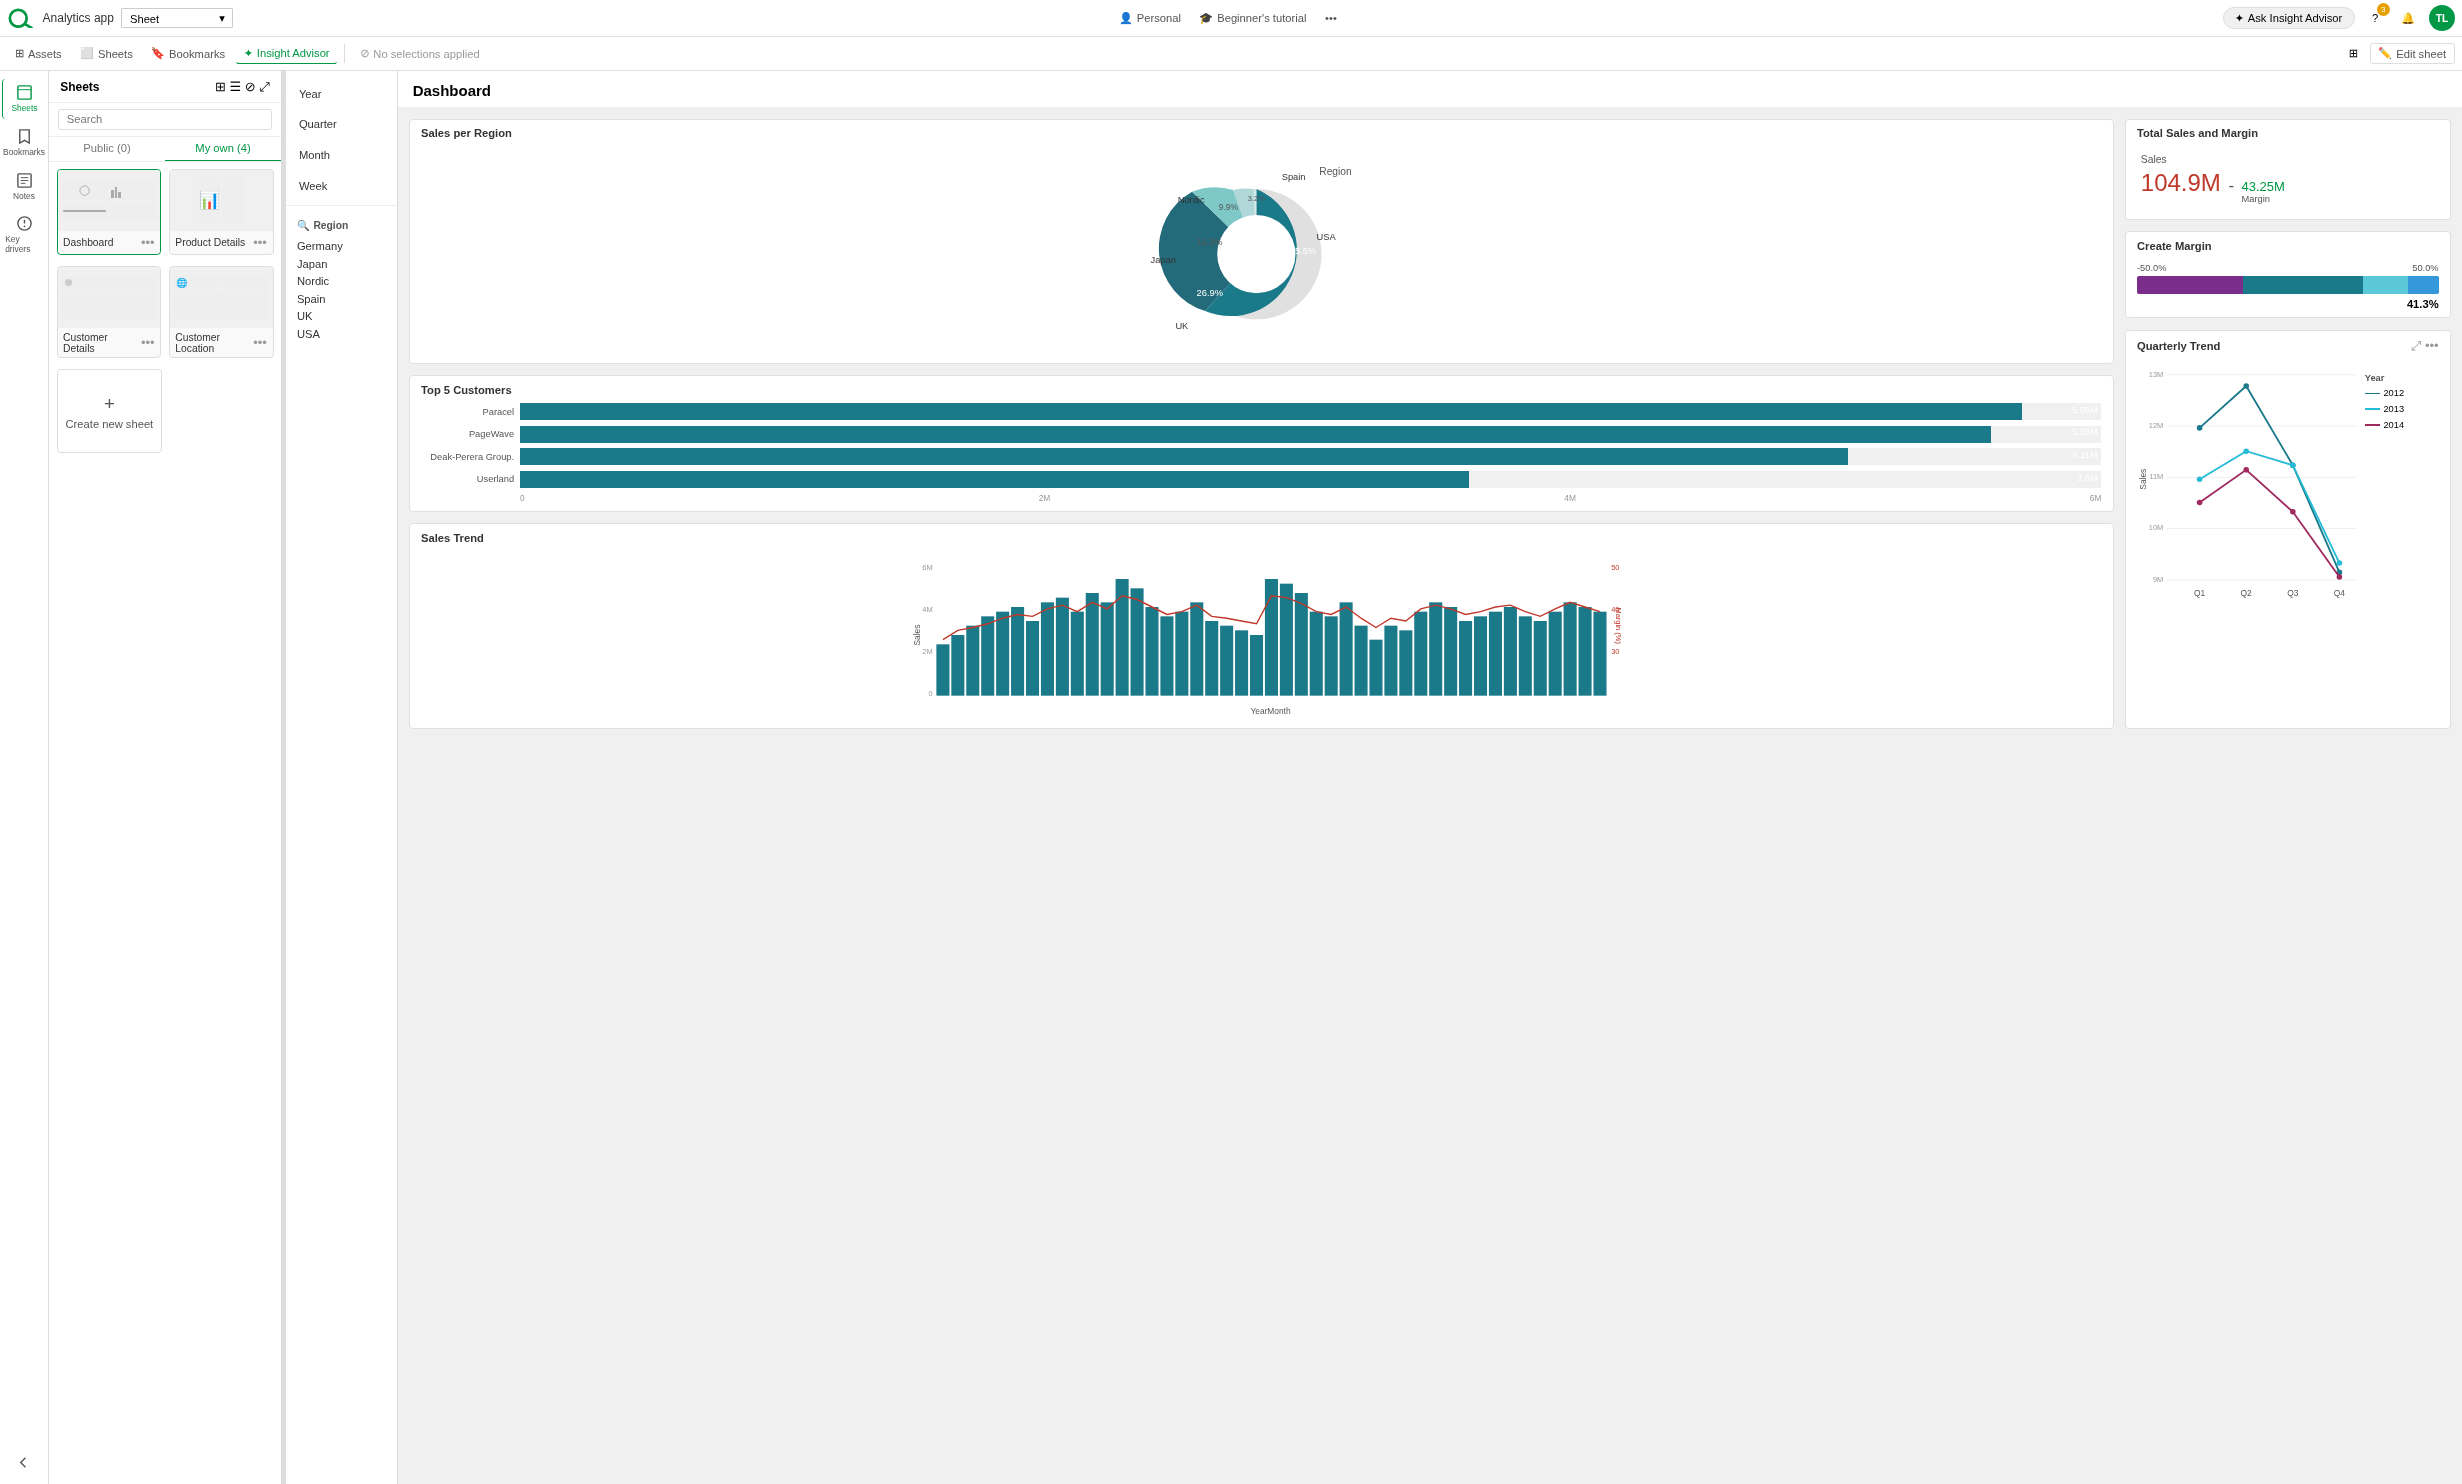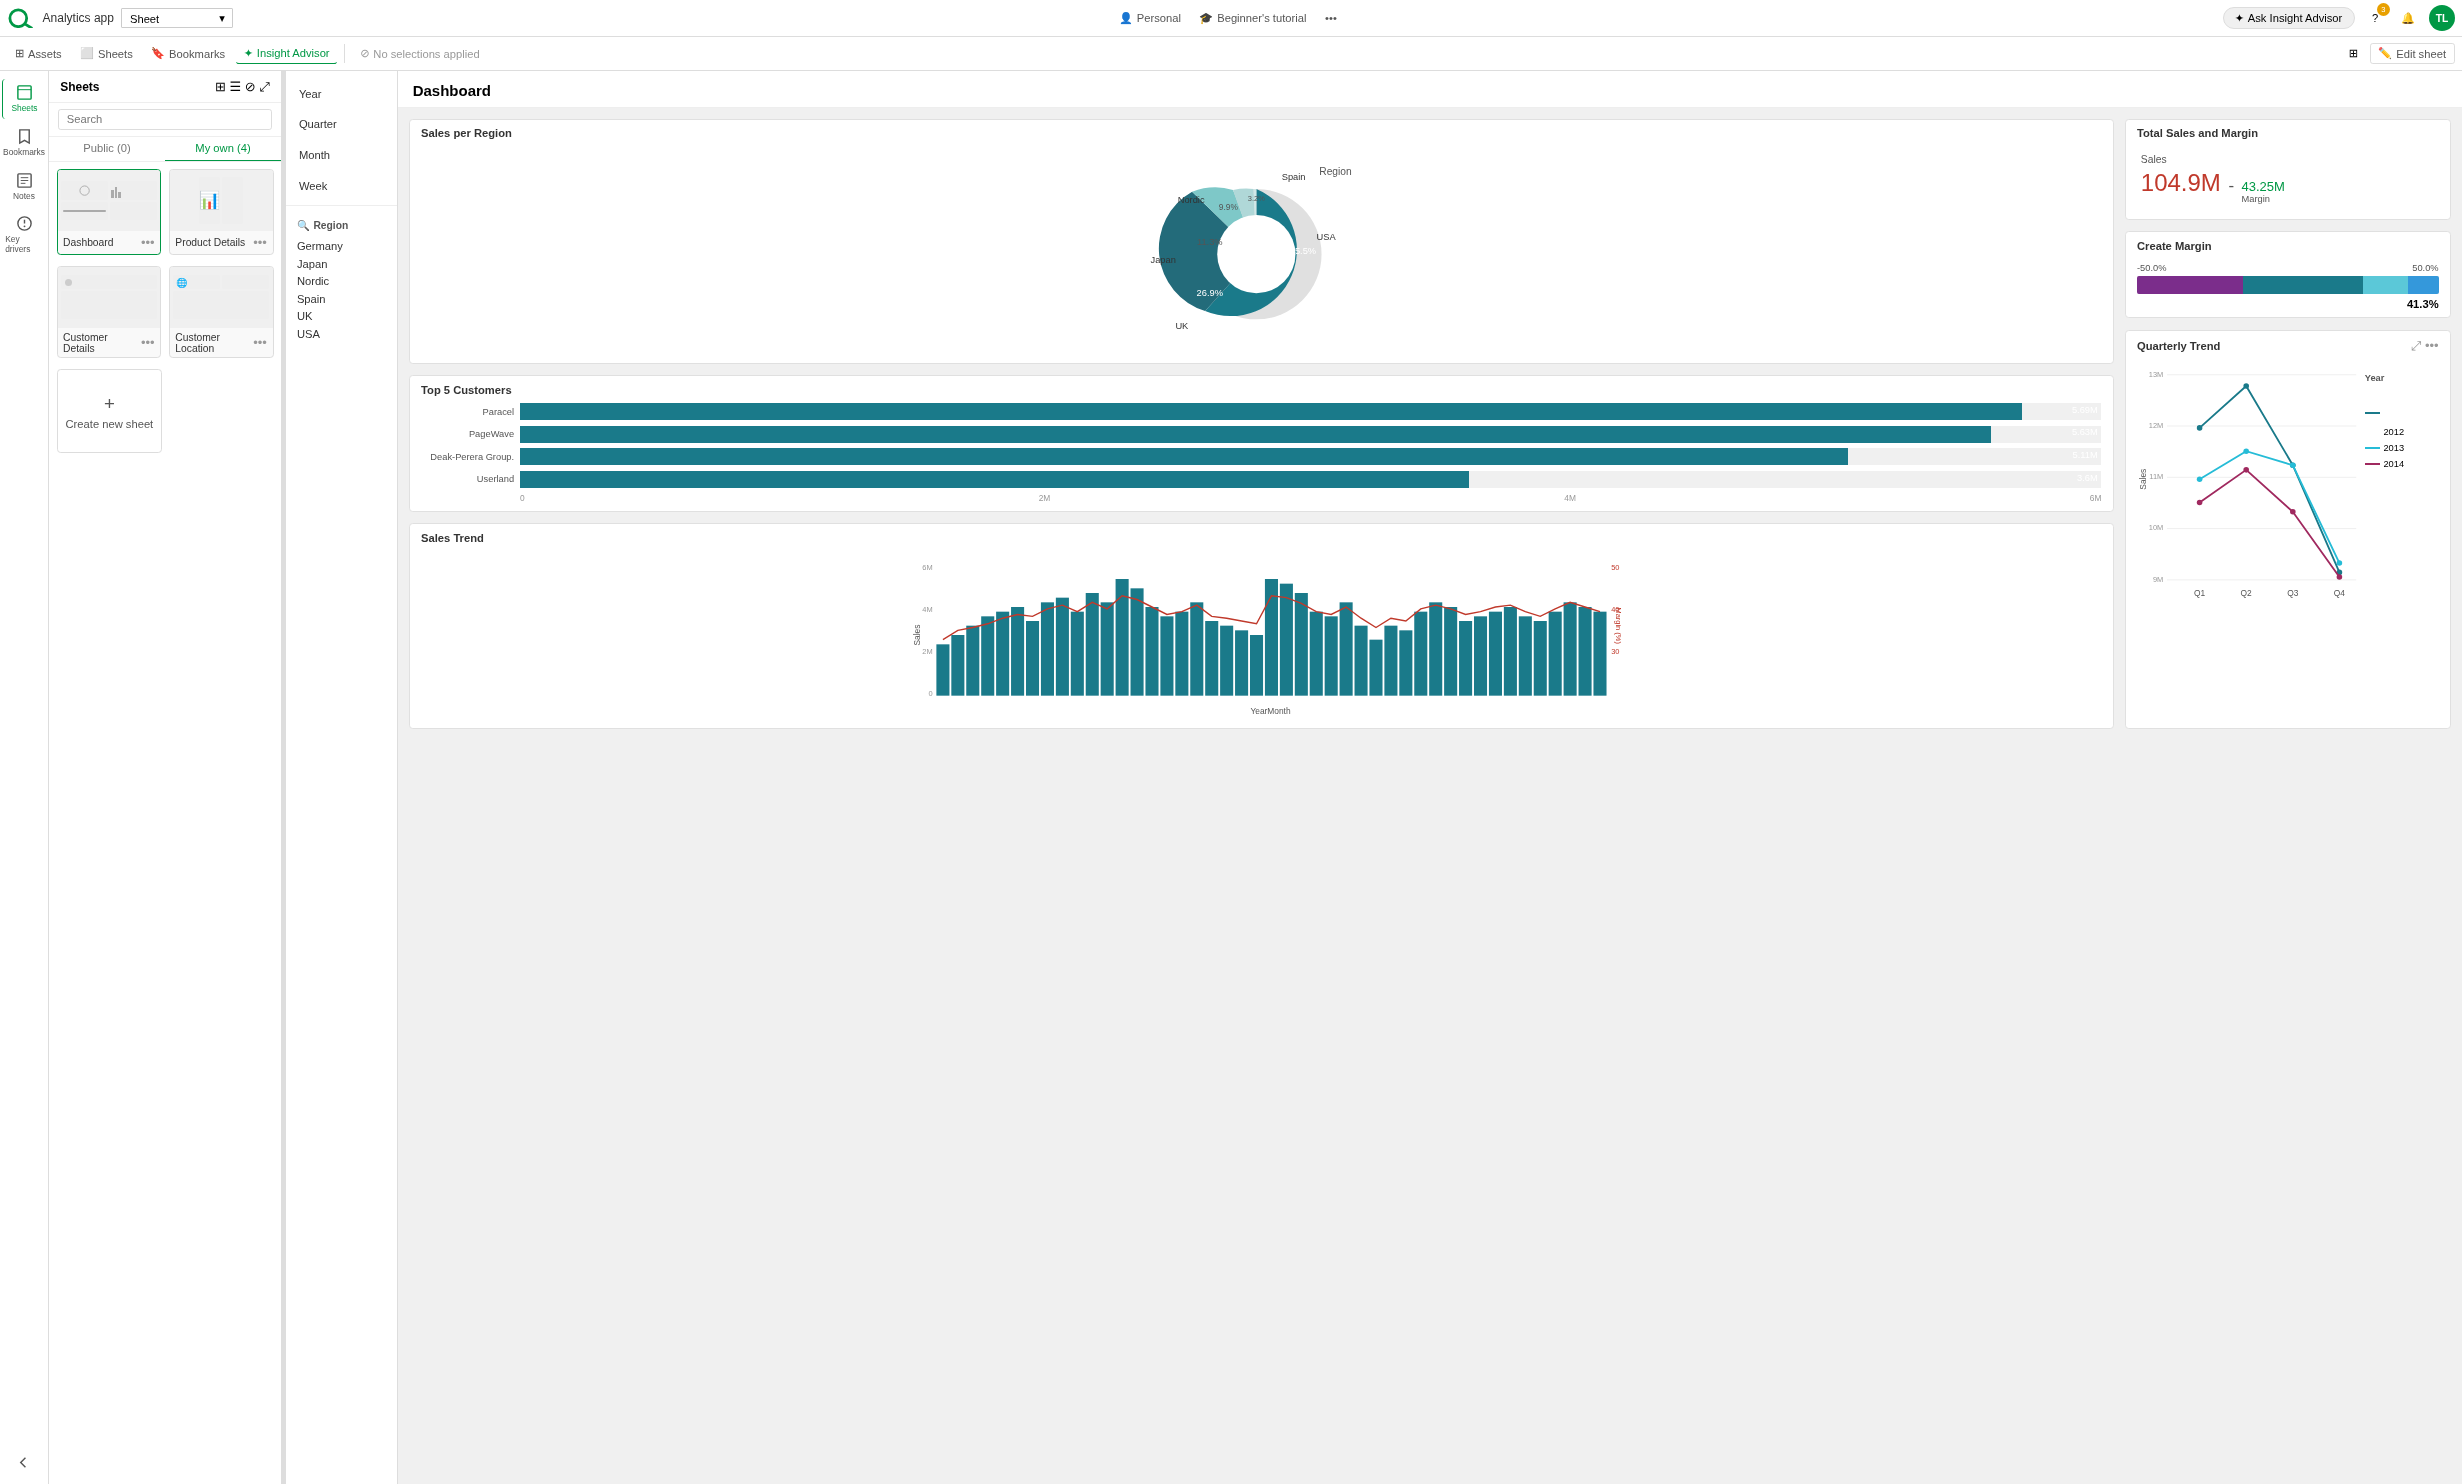--- a/index.html
+++ b/index.html
@@ -629,21 +629,21 @@
               <circle cx="67" cy="155" r="3" fill="#a0295f"></circle>
               <circle cx="117" cy="120" r="3" fill="#a0295f"></circle>
               <circle cx="167" cy="165" r="3" fill="#a0295f"></circle>
               <circle cx="217" cy="235" r="3" fill="#a0295f"></circle>
             </svg>
 
             <div style="display:flex;flex-direction:column;gap:5.6px;padding-top:15px;margin-left:3.7px;">
               <div style="font-size:9.3px;font-weight:600;color:#555;">Year</div>
               <div class="legend-item">
                 <div style="width:15px;height:1.9px;background:#1a7a8a;"></div>
-                <span style="font-size:9.3px;margin-top:39px;">2012</span>
+                <span style="font-size:9.3px;">2012</span>
               </div>
               <div class="legend-item">
                 <div style="width:15px;height:1.9px;background:#26bcd7;"></div>
                 <span style="font-size:9.3px;">2013</span>
               </div>
               <div class="legend-item">
                 <div style="width:15px;height:1.9px;background:#a0295f;"></div>
                 <span style="font-size:9.3px;">2014</span>
               </div>
             </div>

